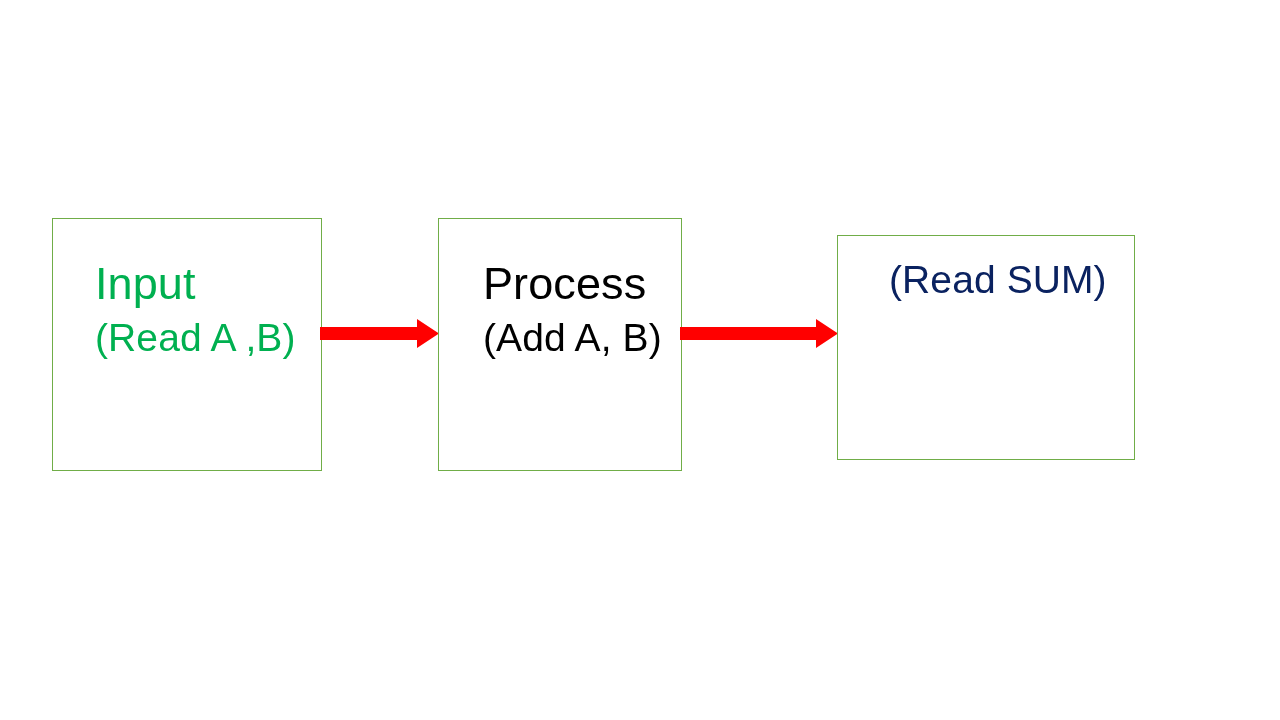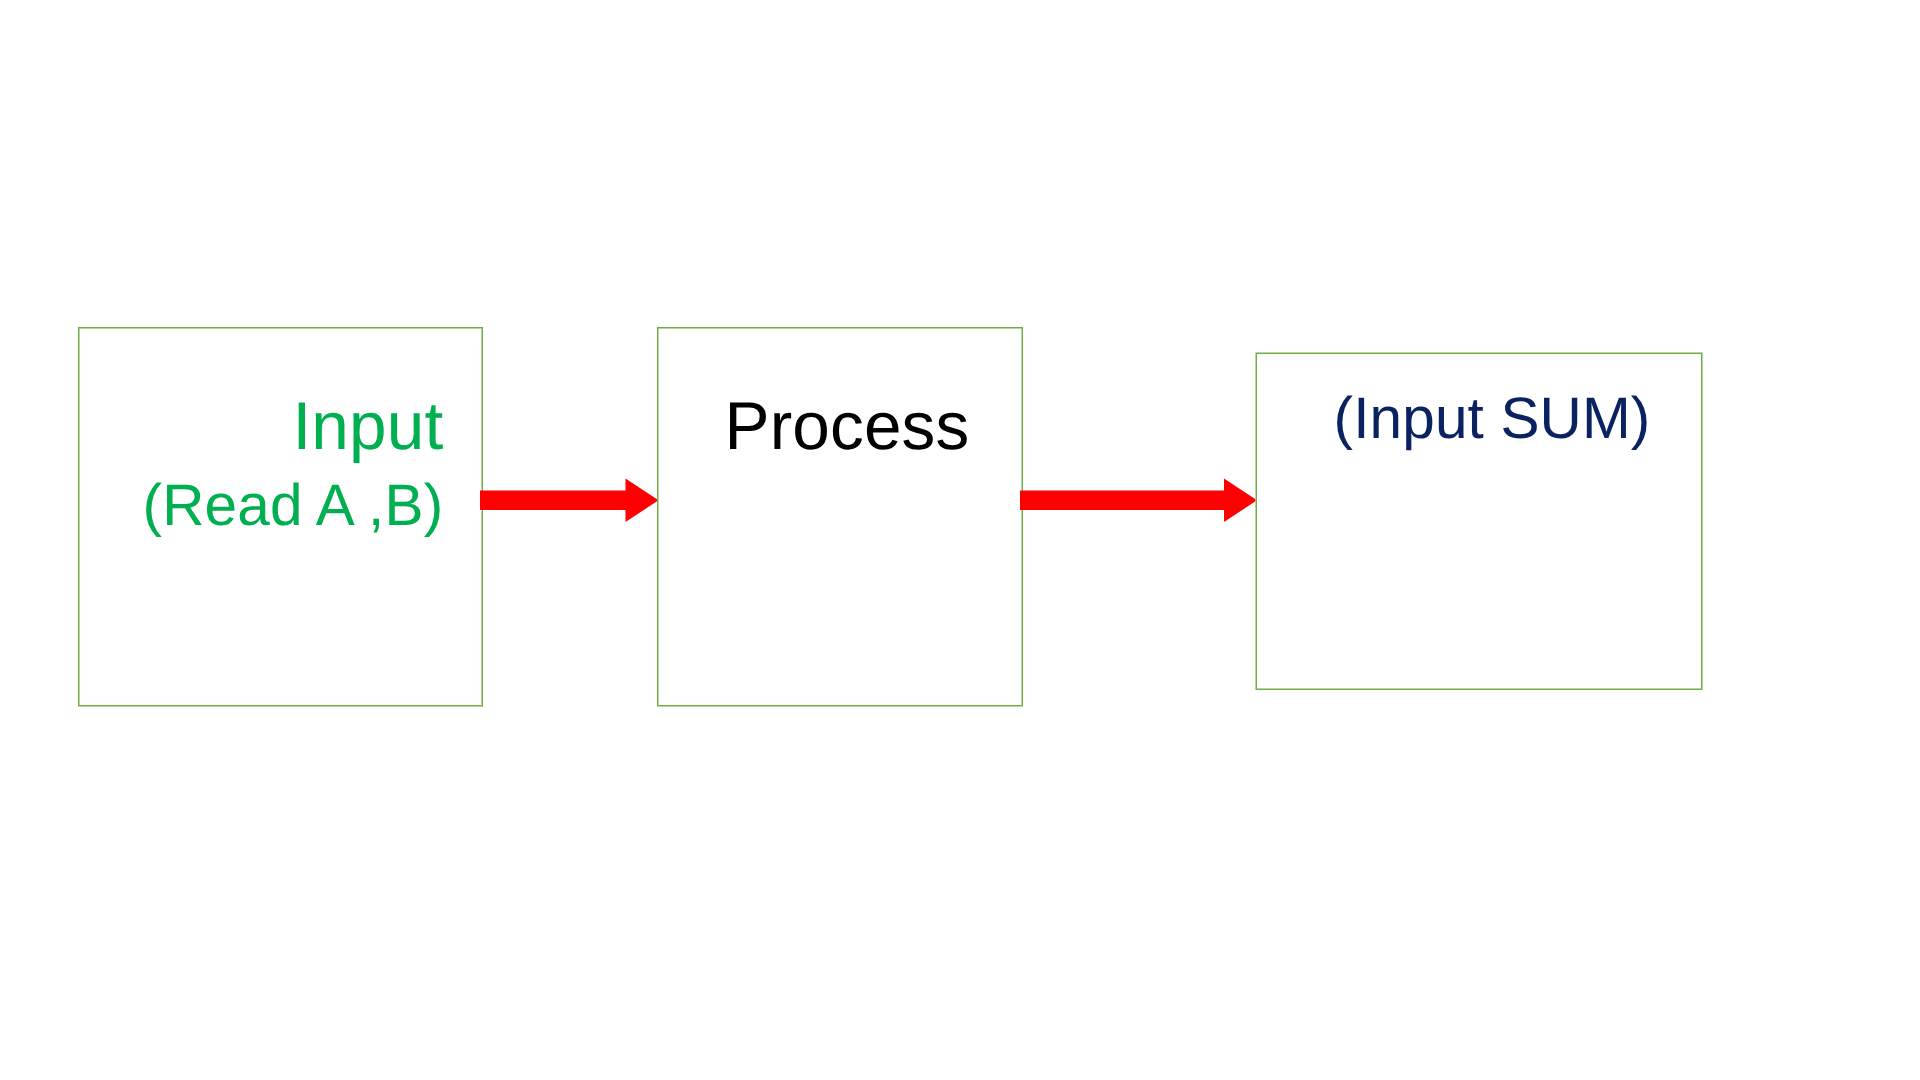--- a/index.html
+++ b/index.html
@@ -12,21 +12,20 @@
     background: #FFFFFF;
     font-family: "Liberation Sans", sans-serif;
     overflow: hidden;
   }
 
   #canvas {
     position: relative;
     width: 1280px;
     height: 720px;
     background: #FFFFFF;
-    text-align: right;
   }
 
   
   .node {
     position: absolute;
     box-sizing: border-box;
     background: #FFFFFF;
     border: 1px solid #70AD47;
   }
 
@@ -119,28 +118,29 @@
 
   <div class="connector" id="connector-1">
     <svg width="120" height="48" viewBox="0 0 120 48">
       <path d="M 0 17 L 97 17 L 97 9 L 119 23.5 L 97 38 L 97 30 L 0 30 Z" fill="#FF0000"></path>
     </svg>
   </div>
 
   <div class="node" id="node-process">
     <div class="node-text">
       <span class="node-title">Process</span>
+      <span class="node-sub">(Add A, B)</span>
     </div>
   </div>
 
   <div class="connector" id="connector-2">
     <svg width="159" height="48" viewBox="0 0 159 48">
       <path d="M 0 17 L 136 17 L 136 9 L 158 23.5 L 136 38 L 136 30 L 0 30 Z" fill="#FF0000"></path>
     </svg>
   </div>
 
   <div class="node" id="node-output">
     <div class="node-text">
-      <span class="node-sub">(Input SUM)</span>
+      <span class="node-sub">(Read SUM)</span>
     </div>
   </div>
 
 </div>
 
 </body></html>

